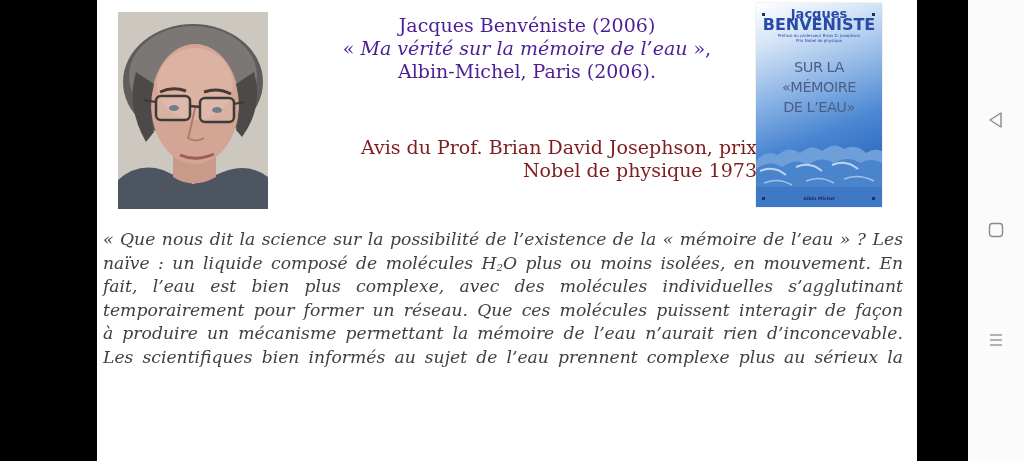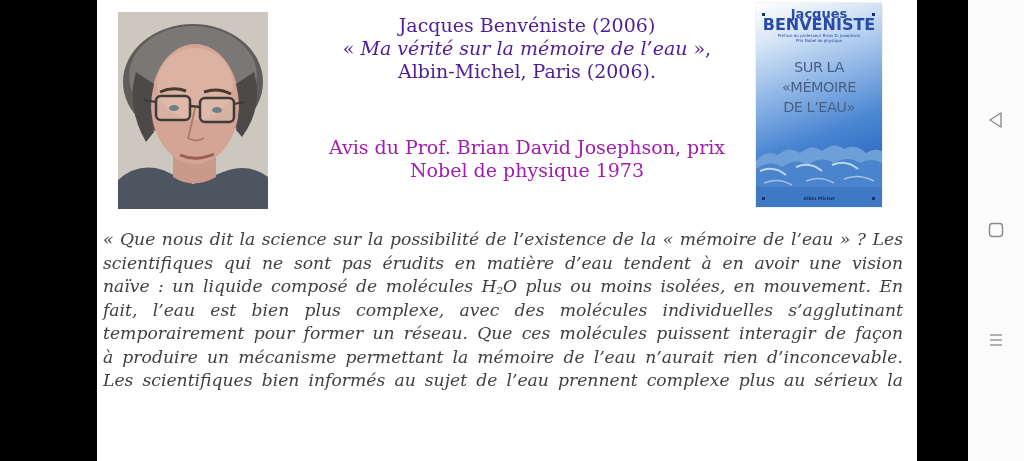--- a/index.html
+++ b/index.html
@@ -45,21 +45,21 @@
 
     
     .citation {
       position: absolute; left: 200px; top: 14px; width: 460px;
       text-align: center; color: #4c1d95; font-size: 19px; line-height: 23px;
       font-family: "DejaVu Serif", "Liberation Serif", serif;
     }
     .citation .title { font-style: italic; }
     .opinion {
       position: absolute; left: 200px; top: 136px; width: 460px;
-      text-align: center; color: #a21caf; font-size: 19px; line-height: 23px;
+      text-align: right; color: #7f1d1d; font-size: 19px; line-height: 23px;
     }
 
     
     .book {
       position: absolute; left: 659px; top: 3px; width: 126px; height: 204px;
       background: linear-gradient(160deg, #ffffff 0%, #d4e4f6 18%, #8fb6e6 40%, #4a86d2 62%, #2f6cc0 80%, #3d78c8 100%);
       overflow: hidden;
       box-shadow: 0 0 1px rgba(0,0,0,0.3);
     }
     .book-author-first {
@@ -176,21 +176,20 @@
       <path d="M8 42 Q22 36 36 44 M50 40 Q64 34 78 42 M88 38 Q102 32 118 40" stroke="#c6dcf4" stroke-width="1.5" fill="none" opacity="0.7"></path>
       <rect x="0" y="46" width="126" height="20" fill="#3f78c4"></rect>
     </svg>
     <div class="book-dot" style="left:6px;top:194px;"></div>
     <div class="book-dot" style="left:116px;top:194px;"></div>
     <div class="book-publisher">Albin Michel</div>
   </div>
 
   <div class="quote">
     <span class="line">« Que nous dit la science sur la possibilité de l’existence de la « mémoire de l’eau » ? Les</span>
-    <span class="line">scientifiques qui ne sont pas érudits en matière d’eau tendent à en avoir une vision</span>
     <span class="line"><span>naïve : un liquide composé de molécules H</span><sub>2</sub><span>O plus ou moins isolées, en mouvement. En</span></span>
     <span class="line">fait, l’eau est bien plus complexe, avec des molécules individuelles s’agglutinant</span>
     <span class="line">temporairement pour former un réseau. Que ces molécules puissent interagir de façon</span>
     <span class="line">à produire un mécanisme permettant la mémoire de l’eau n’aurait rien d’inconcevable.</span>
     <span class="line">Les scientifiques bien informés au sujet de l’eau prennent complexe plus au sérieux la</span>
   </div>
 </div>
 
 <div class="right-black"></div>
 

